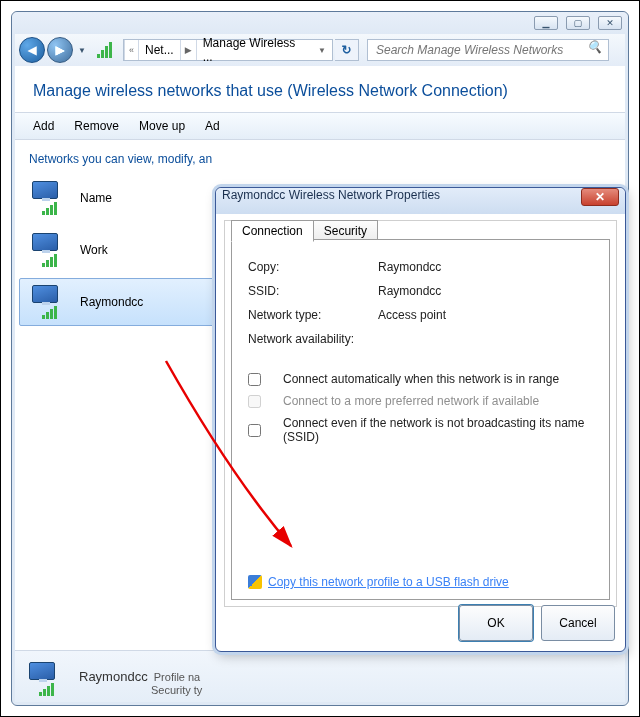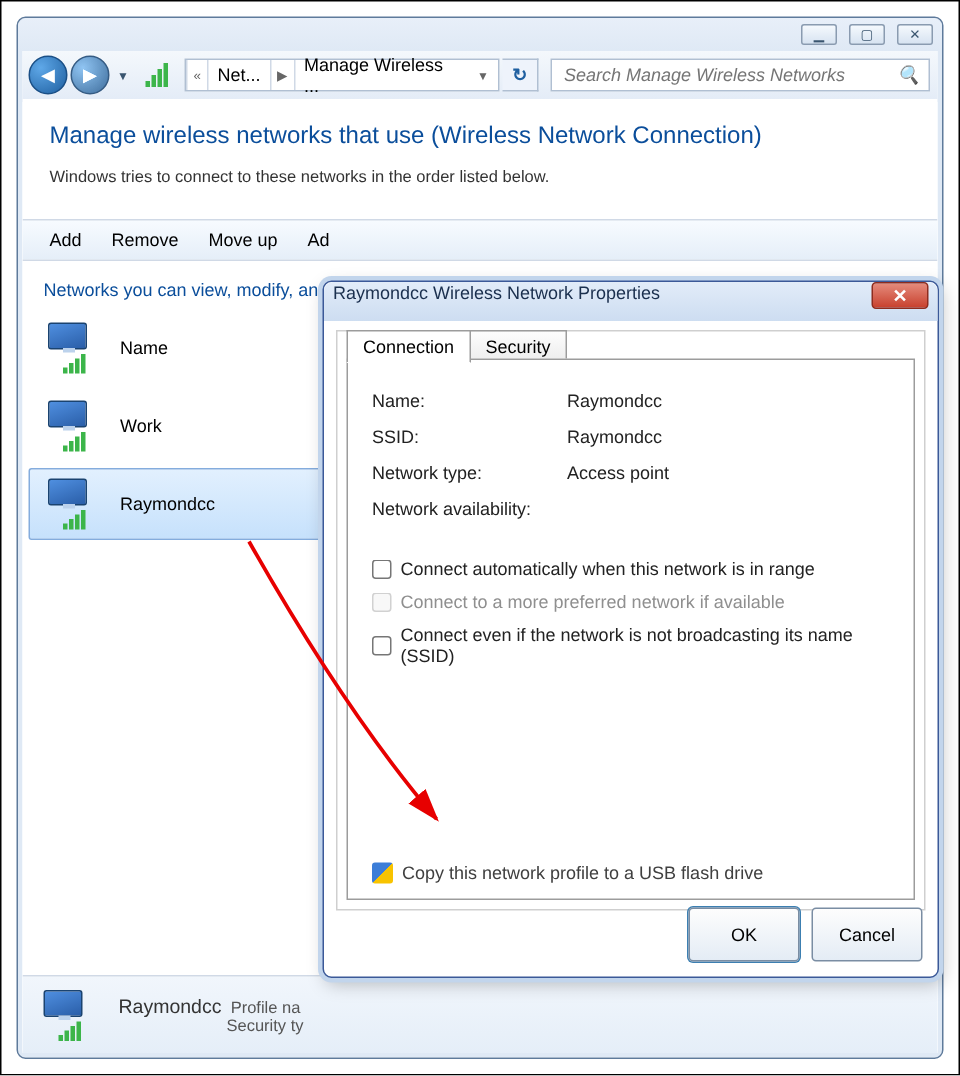--- a/index.html
+++ b/index.html
@@ -18,59 +18,59 @@
   .sigicon span{position:absolute;bottom:2px;width:3px;background:#3cb54a}
   .sigicon span:nth-child(1){left:2px;height:4px}
   .sigicon span:nth-child(2){left:6px;height:8px}
   .sigicon span:nth-child(3){left:10px;height:12px}
   .sigicon span:nth-child(4){left:14px;height:16px}
   .crumb{display:flex;align-items:center;border:1px solid #b0bfd2;background:#fff;height:22px;margin-left:4px;flex:0 0 210px}
   .crumb .part{padding:0 6px;display:flex;align-items:center;height:100%}
   .crumb .arr{color:#666;font-size:9px;padding:0 4px;border-left:1px solid #d0d9e6;border-right:1px solid #d0d9e6;height:100%;display:flex;align-items:center}
   .crumb .drop{color:#666;font-size:8px;padding:0 6px}
   .refresh{width:24px;height:22px;border:1px solid #b0bfd2;border-left:none;background:#eef3fb;display:flex;align-items:center;justify-content:center;color:#1e5fa0;font-size:12px;font-weight:bold}
-  .searchbox{flex:1;margin-left:6px;margin-right:1px;border:1px solid #b0bfd2;background:#fff;height:22px;display:flex;align-items:center;padding:0 6px;color:#888;font-style:italic;position:relative}
+  .searchbox{flex:1;margin-left:6px;margin-right:12px;border:1px solid #b0bfd2;background:#fff;height:22px;display:flex;padding:0 6px;color:#888;font-style:italic;position:relative}
   .searchbox input{border:none;outline:none;flex:1;font-style:italic;color:#888;font-size:12px}
   .searchbox .mag{color:#5e7a9b}
   .content{position:absolute;left:3px;right:3px;top:56px;bottom:3px;background:#fff;overflow:hidden}
   .header{padding:14px 18px 0}
   .header h1{margin:0 0 12px;font-size:16px;font-weight:400;color:#0b4e9b}
   .header .sub{font-size:11px;color:#333;margin-bottom:22px}
   .toolbar{height:28px;background:linear-gradient(to bottom,#f7fbff,#e5eef8);border-top:1px solid #d0d9e6;border-bottom:1px solid #d0d9e6;display:flex;align-items:center;padding:0 8px;font-size:12px}
   .toolbar .tbtn{padding:0 10px;height:100%;display:flex;align-items:center}
   .section-label{padding:12px 14px 8px;color:#0b4e9b;font-size:12px}
   .list{padding:0 4px}
   .row{display:flex;align-items:center;padding:6px 8px;gap:10px;border:1px solid transparent;border-radius:2px;margin-bottom:4px}
   .row.sel{background:linear-gradient(to bottom,#e2f0fe,#c6e1fc);border-color:#84acdd}
   .neticon{width:42px;height:34px;position:relative}
   .neticon .mon{position:absolute;left:4px;top:0;width:26px;height:18px;background:linear-gradient(160deg,#4f8fe0,#2a5ea8);border:1px solid #1a4370;border-radius:2px}
   .neticon .mon::after{content:"";position:absolute;left:9px;bottom:-3px;width:8px;height:3px;background:#bcd2ec}
   .neticon .bars{position:absolute;left:14px;bottom:0;display:flex;gap:1px;align-items:flex-end}
   .neticon .bars i{width:3px;background:#3cb54a;display:block}
   .neticon .bars i:nth-child(1){height:4px}.neticon .bars i:nth-child(2){height:7px}.neticon .bars i:nth-child(3){height:10px}.neticon .bars i:nth-child(4){height:13px}
-  .footer{position:absolute;left:0;right:0;bottom:0;height:52px;background:linear-gradient(to bottom,#f1f6fc,#e5eef8);border-top:1px solid #d0d9e6;display:flex;align-items:center;padding:6px 10px;gap:12px;font-size:11px;color:#555}
+  .footer{position:absolute;left:0;right:0;bottom:0;height:52px;background:linear-gradient(to bottom,#f1f6fc,#e5eef8);border-top:1px solid #d0d9e6;display:flex;align-items:flex-end;padding:6px 10px;gap:12px;font-size:11px;color:#555}
   .footer .fname{font-size:13px;color:#333}
   
   .dialog{position:absolute;left:214px;top:186px;width:411px;height:465px;background:#fff;border:1px solid #3b5998;border-radius:6px;box-shadow:0 0 0 3px #c2d5ec,2px 4px 12px rgba(0,0,0,0.25)}
   .dialog .dtitle{height:26px;background:linear-gradient(to bottom,#e2ecf9,#cdddf1);border-radius:6px 6px 0 0;display:flex;align-items:flex-start;justify-content:space-between;padding:0 6px;font-size:12px;color:#1a2f4e}
   .dialog .dtitle .x{width:38px;height:18px;border-radius:3px;background:linear-gradient(to bottom,#e58b7c,#c8412e);border:1px solid #8e2c1e;color:#fff;display:flex;align-items:center;justify-content:center;font-size:12px;font-weight:bold}
   .dialog .body{position:absolute;left:8px;right:8px;top:32px;bottom:44px;background:#fff;border:1px solid #cfcfcf}
   .tabs{position:absolute;left:6px;top:-2px;display:flex}
   .tabs .tab{border:1px solid #9c9c9c;border-bottom:none;background:linear-gradient(to bottom,#fdfdfd,#ececec);padding:3px 10px;font-size:12px;position:relative;top:1px;margin-right:-1px}
   .tabs .tab.active{background:#fff;z-index:2;border-bottom:1px solid #fff}
   .tabpage{position:absolute;left:6px;right:6px;top:18px;bottom:6px;border:1px solid #9c9c9c;background:#fff;padding:20px 16px 12px}
   .kv{display:grid;grid-template-columns:130px auto;row-gap:10px;font-size:12px;margin-bottom:26px}
   .kv .k{color:#222}
   .kv .v{color:#222}
-  .cbrow{display:flex;align-items:center;gap:6px;font-size:12px;margin-bottom:8px;color:#222}
+  .cbrow{display:flex;align-items:center;gap:22px;font-size:12px;margin-bottom:8px;color:#222}
   .cbrow input[type=checkbox]{margin:0}
   .cbrow.disabled{color:#8f8f8f}
   .linkrow{position:absolute;left:16px;bottom:10px;display:flex;align-items:center;gap:6px;font-size:12px}
   .shield{width:14px;height:14px;display:inline-block;background:linear-gradient(135deg,#3b7dd8 50%,#f8c300 50%);border-radius:2px}
-  .link{color:#404040;cursor:pointer}
+  .link{color:#3b82f6;text-decoration:underline;cursor:pointer}
   .dlgbuttons{position:absolute;right:10px;bottom:10px;display:flex;gap:8px}
   .btn{min-width:74px;height:36px;border:1px solid #7a8da3;border-radius:3px;background:linear-gradient(to bottom,#fdfdfd,#e4ecf5);font-size:12px;display:flex;align-items:center;justify-content:center}
   .btn.primary{box-shadow:0 0 0 1px #3c7fb1}
   
   .arrow{position:absolute;pointer-events:none}
   .arrow svg{overflow:visible}
 </style>
 </head>
 <body>
 
@@ -103,21 +103,20 @@
       <div class="refresh">↻</div>
       <div class="searchbox">
         <input placeholder="Search Manage Wireless Networks" style="">
         <span class="mag">🔍</span>
       </div>
     </div>
 
     <div class="content">
       <div class="header">
         <h1>Manage wireless networks that use (Wireless Network Connection)</h1>
-        <div class="sub">Windows tries to connect to these networks in the order listed below.</div>
       </div>
       <div class="toolbar">
         <div class="tbtn">Add</div>
         <div class="tbtn">Remove</div>
         <div class="tbtn">Move up</div>
         <div class="tbtn">Ad</div>
       </div>
       <div class="section-label">Networks you can view, modify, an</div>
       <div class="list">
         <div class="row">
@@ -181,21 +180,21 @@
       <span>Raymondcc Wireless Network Properties</span>
       <div class="x">✕</div>
     </div>
     <div class="body">
       <div class="tabs">
         <div class="tab active">Connection</div>
         <div class="tab">Security</div>
       </div>
       <div class="tabpage">
         <div class="kv">
-          <div class="k">Name:</div>
+          <div class="k">Copy:</div>
           <div class="v">Raymondcc</div>
           <div class="k">SSID:</div>
           <div class="v">Raymondcc</div>
           <div class="k">Network type:</div>
           <div class="v">Access point</div>
           <div class="k">Network availability:</div>
         </div>
         <label class="cbrow">
           <input type="checkbox" style="">
           <span>Connect automatically when this network is in range</span>

